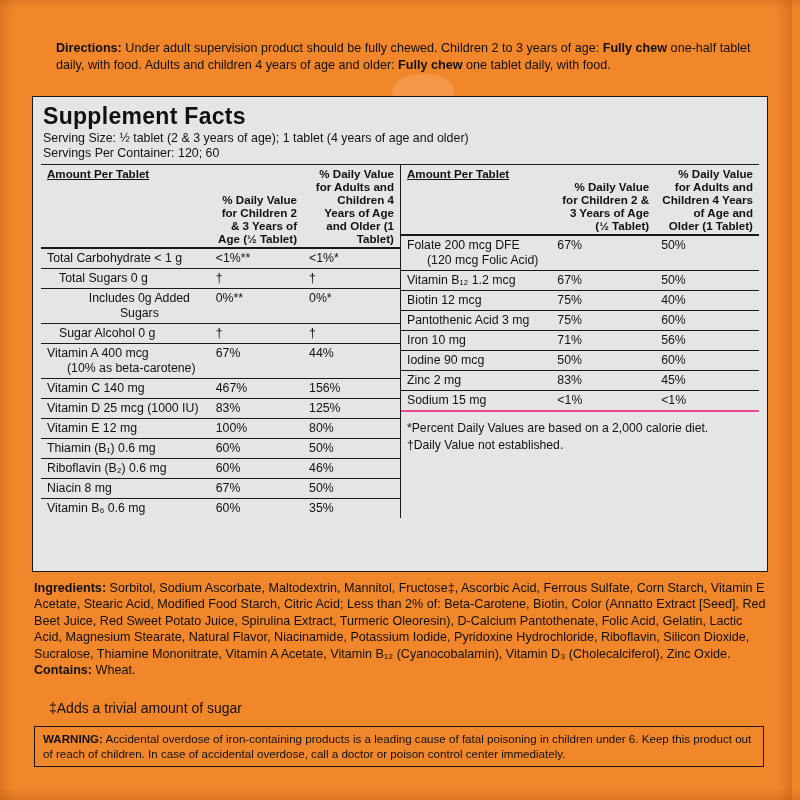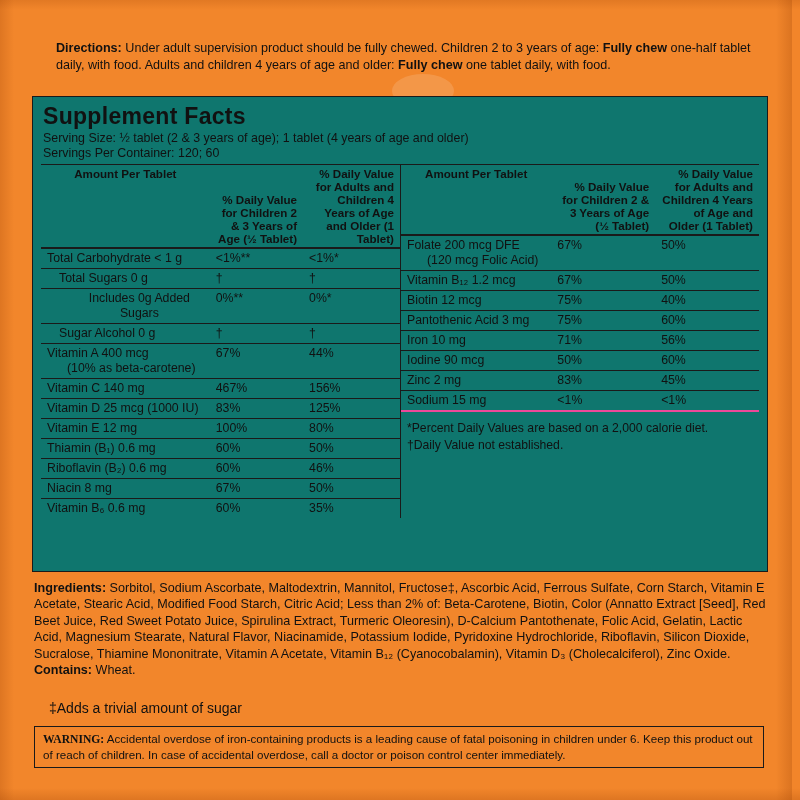--- a/index.html
+++ b/index.html
@@ -33,21 +33,21 @@
   }
   .directions b { font-weight: bold; }
 
   
   .panel {
     position: absolute;
     left: 32px;
     top: 96px;
     width: 736px;
     height: 476px;
-    background: #0f766e;
+    background: #e5e5e5;
     border: 1.5px solid #1a1a1a;
     box-sizing: border-box;
     padding: 0;
   }
   .sf-title {
     font-family: "Liberation Sans", sans-serif;
     font-size: 23px;
     font-weight: bold;
     letter-spacing: 0.3px;
     padding: 6px 0 1px 10px;
@@ -80,23 +80,24 @@
   }
   table.sf th {
     font-weight: bold;
     vertical-align: bottom;
     text-align: right;
     padding: 2px 6px 2px 6px;
     font-size: 11.6px;
     line-height: 13px;
   }
   table.sf th.first {
-    text-align: center;
+    text-align: left;
     vertical-align: top;
     padding-left: 6px;
+    text-decoration: underline;
   }
   table.sf td {
     padding: 2px 6px 2px 6px;
     border-top: 1px solid #1a1a1a;
     line-height: 15px;
     vertical-align: top;
   }
   table.sf td.num { text-align: left; white-space: nowrap; }
   table.sf tr.head-row th { border-bottom: 2px solid #1a1a1a; }
   .ind1 { padding-left: 18px !important; }
@@ -134,21 +135,21 @@
     position: absolute;
     left: 34px;
     top: 726px;
     width: 730px;
     border: 1.5px solid #1a1a1a;
     box-sizing: border-box;
     padding: 4px 8px 5px 8px;
     font-size: 11.6px;
     line-height: 15px;
   }
-  .warning b { font-weight: bold; font-family: Liberation Serif, serif; }
+  .warning b { font-weight: bold; }
 
   
   .blotch {
     position: absolute;
     left: 392px;
     top: 74px;
     width: 62px;
     height: 34px;
     border-radius: 50%;
     background: rgba(255,255,255,0.14);

